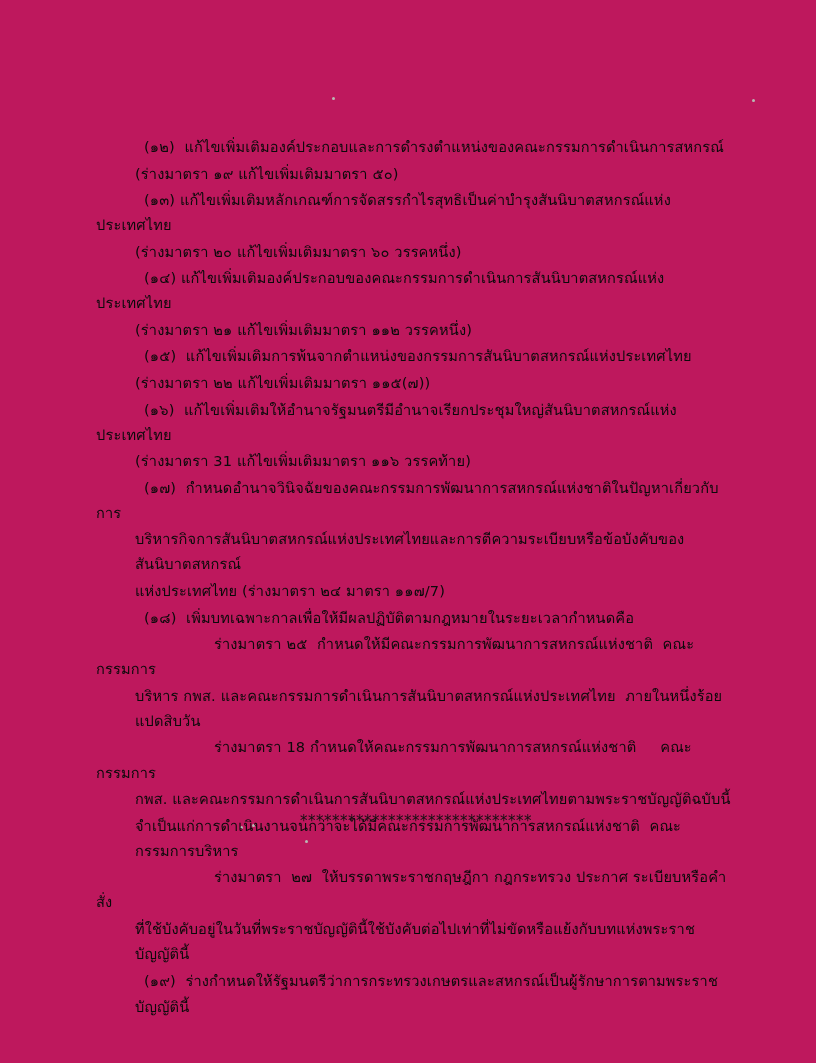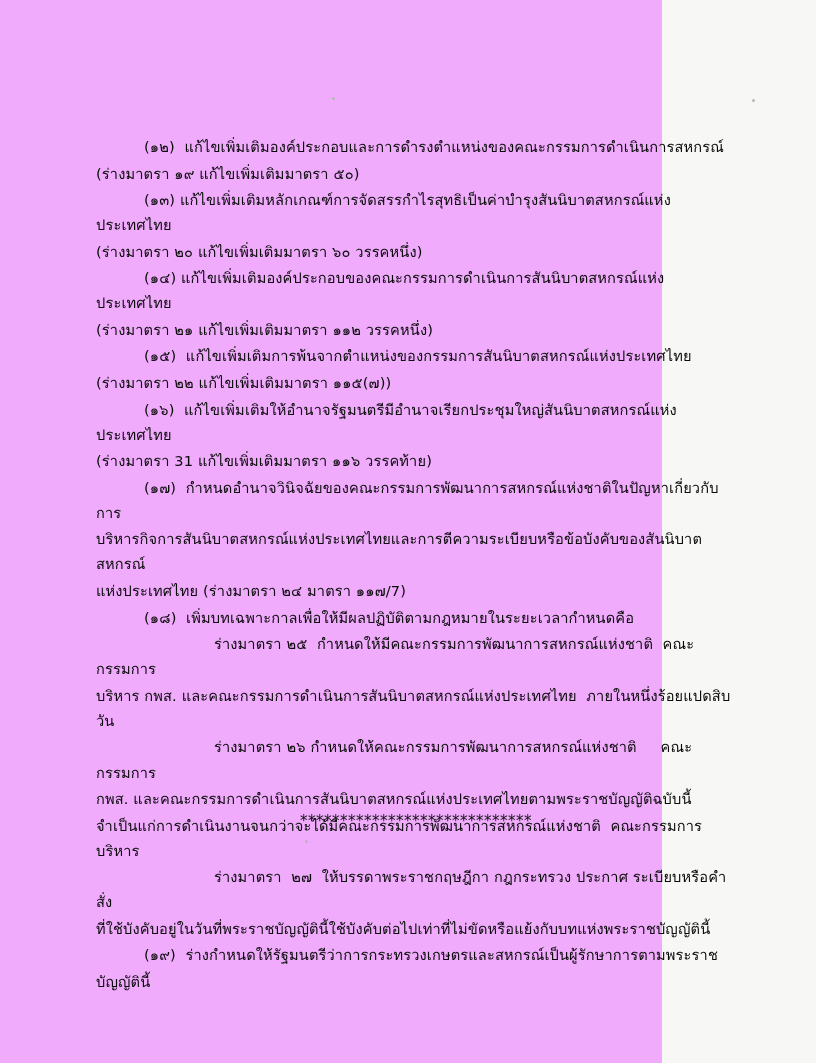--- a/index.html
+++ b/index.html
@@ -11,23 +11,23 @@
     height: 1063px;
     background: #f7f7f5;
     font-family: "DejaVu Sans", sans-serif;
     color: #0a0a0a;
     position: relative;
     overflow: hidden;
   }
   .page {
     position: absolute;
     top: 0; left: 0;
-    width: 662px;
+    width: 816px;
     height: 1063px;
-    background: #f0abfc;
+    background: #be185d;
   }
   .speck {
     position: absolute;
     background: #b9b9b4;
     border-radius: 50%;
   }
   .content {
     position: absolute;
     left: 96px;
     top: 134px;
@@ -42,20 +42,21 @@
     white-space: pre-wrap;
   }
   .ind-item {
     text-indent: 48px;
   }
   .ind-sub {
     text-indent: 118px;
   }
   .ind-none {
     text-indent: 0;
+    margin-left: 39px;
   }
   .footer-stars {
     position: absolute;
     left: 0;
     top: 675px;
     width: 640px;
     text-align: center;
     font-size: 15px;
     letter-spacing: 0.5px;
     color: #111;
@@ -82,21 +83,21 @@
     <p class="ind-item">(๑๕)  แก้ไขเพิ่มเติมการพ้นจากตำแหน่งของกรรมการสันนิบาตสหกรณ์แห่งประเทศไทย</p>
     <p class="ind-none">(ร่างมาตรา ๒๒ แก้ไขเพิ่มเติมมาตรา ๑๑๕(๗))</p>
     <p class="ind-item">(๑๖)  แก้ไขเพิ่มเติมให้อำนาจรัฐมนตรีมีอำนาจเรียกประชุมใหญ่สันนิบาตสหกรณ์แห่งประเทศไทย</p>
     <p class="ind-none">(ร่างมาตรา 31 แก้ไขเพิ่มเติมมาตรา ๑๑๖ วรรคท้าย)</p>
     <p class="ind-item">(๑๗)  กำหนดอำนาจวินิจฉัยของคณะกรรมการพัฒนาการสหกรณ์แห่งชาติในปัญหาเกี่ยวกับการ</p>
     <p class="ind-none">บริหารกิจการสันนิบาตสหกรณ์แห่งประเทศไทยและการตีความระเบียบหรือข้อบังคับของสันนิบาตสหกรณ์</p>
     <p class="ind-none">แห่งประเทศไทย (ร่างมาตรา ๒๔ มาตรา ๑๑๗/7)</p>
     <p class="ind-item">(๑๘)  เพิ่มบทเฉพาะกาลเพื่อให้มีผลปฏิบัติตามกฎหมายในระยะเวลากำหนดคือ</p>
     <p class="ind-sub">ร่างมาตรา ๒๕  กำหนดให้มีคณะกรรมการพัฒนาการสหกรณ์แห่งชาติ  คณะกรรมการ</p>
     <p class="ind-none">บริหาร กพส. และคณะกรรมการดำเนินการสันนิบาตสหกรณ์แห่งประเทศไทย  ภายในหนึ่งร้อยแปดสิบวัน</p>
-    <p class="ind-sub">ร่างมาตรา ๒๖ กำหนดให้คณะกรรมการพัฒนาการสหกรณ์แห่งชาติ     คณะกรรมการ</p>
+    <p class="ind-sub">ร่างมาตรา 18 กำหนดให้คณะกรรมการพัฒนาการสหกรณ์แห่งชาติ     คณะกรรมการ</p>
     <p class="ind-none">กพส. และคณะกรรมการดำเนินการสันนิบาตสหกรณ์แห่งประเทศไทยตามพระราชบัญญัติฉบับนี้</p>
     <p class="ind-none">จำเป็นแก่การดำเนินงานจนกว่าจะได้มีคณะกรรมการพัฒนาการสหกรณ์แห่งชาติ  คณะกรรมการบริหาร</p>
     <p class="ind-sub">ร่างมาตรา  ๒๗  ให้บรรดาพระราชกฤษฎีกา กฎกระทรวง ประกาศ ระเบียบหรือคำสั่ง</p>
     <p class="ind-none">ที่ใช้บังคับอยู่ในวันที่พระราชบัญญัตินี้ใช้บังคับต่อไปเท่าที่ไม่ขัดหรือแย้งกับบทแห่งพระราชบัญญัตินี้</p>
     <p class="ind-item">(๑๙)  ร่างกำหนดให้รัฐมนตรีว่าการกระทรวงเกษตรและสหกรณ์เป็นผู้รักษาการตามพระราช</p>
     <p class="ind-none">บัญญัตินี้</p>
 
     <div class="footer-stars">*****************************</div>
   </div>
 </div>

